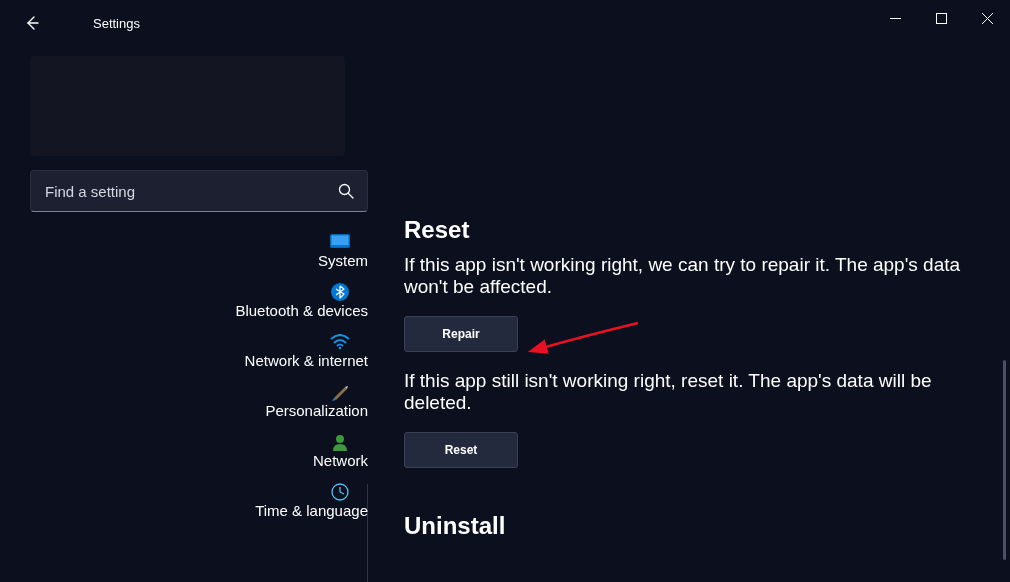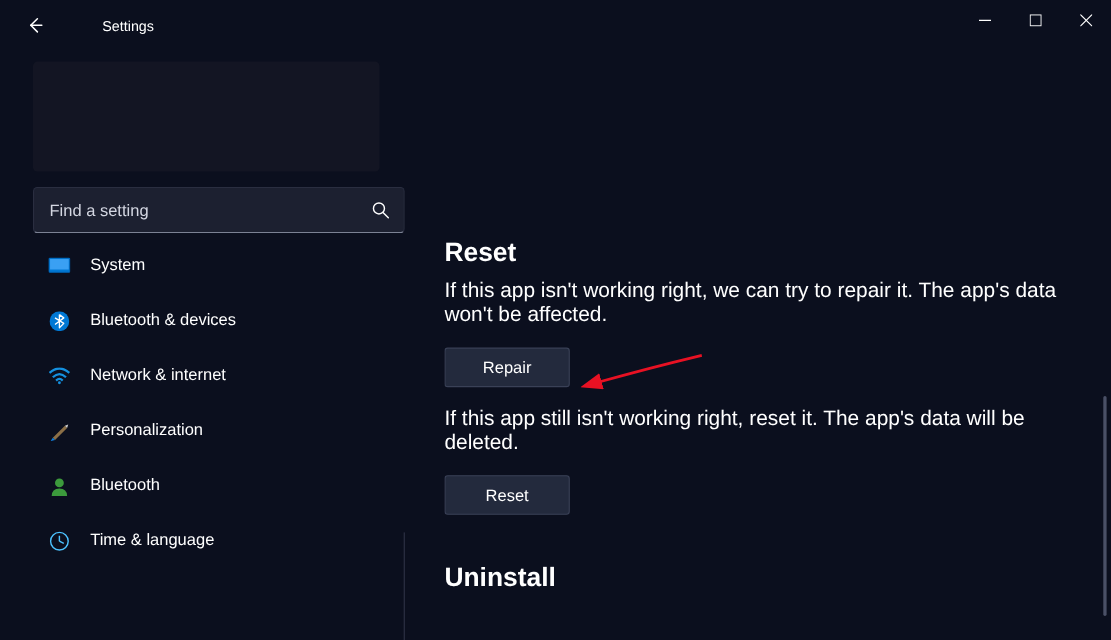--- a/index.html
+++ b/index.html
@@ -14,32 +14,32 @@
 
   
   .left-col { position:absolute; left:14px; top:46px; width:370px; bottom:0; }
   .profile-block { margin:10px 16px 14px 16px; width:315px; height:100px; background:#131523; border-radius:4px; }
   .search-wrap { margin:0 16px 20px 16px; position:relative; }
   .search { width:100%; height:42px; background:#1c2030; border:1px solid #2a2e40; border-bottom:1px solid #7c8294; border-radius:4px; color:#fff; font-size:15px; padding:0 40px 0 14px; outline:none; }
   .search::placeholder { color:#d4d7e2; }
   .search-icon { position:absolute; right:14px; top:50%; transform:translateY(-50%); }
 
   .nav { margin:0 16px; position:relative; }
-  .nav-item { display:flex; align-items:flex-start; height:40px; border-radius:4px; padding-left:14px; cursor:pointer; margin-bottom:10px; position:relative; }
+  .nav-item { display:flex; align-items:flex-end; height:40px; border-radius:4px; padding-left:14px; cursor:pointer; margin-bottom:10px; position:relative;flex-direction:column; }
   .nav-item.selected { background:#232a3d; }
   .nav-item.selected::before { content:""; position:absolute; left:0; top:10px; bottom:10px; width:3px; background:#4cc2ff; border-radius:2px; }
   .nav-icon { width:20px; height:20px; margin-right:18px; display:flex; align-items:center; justify-content:center; }
   .nav-label { font-size:15px; color:#fff; }
   .side-divider { position:absolute; top:252px; right:0; width:1px; height:198px; background:#2e3348; }
 
   
   .main { position:absolute; left:404px; right:0; top:0; bottom:0; overflow:hidden; }
   .section-title { font-size:24px; font-weight:600; margin-top:216px; margin-bottom:10px; }
   .desc { font-size:19px; line-height:22px; max-width:560px; margin-bottom:18px; }
-  .action-btn { display:inline-flex; align-items:center; justify-content:center; width:114px; height:36px; background:#232a3d; border:1px solid #3a4157; border-radius:3px; color:#fff; font-size:15px; cursor:pointer; }
+  .action-btn { display:inline-flex; align-items:center; justify-content:center; width:114px; height:36px; background:#232a3d; border:1px solid #3a4157; border-radius:3px; color:#fff; font-size:12px; cursor:pointer;font-weight:bold; }
   .gap { height:18px; }
   .uninstall-title { font-size:24px; font-weight:600; margin-top:44px; }
 
   
   .arrow-svg { position:absolute; left:528px; top:315px; pointer-events:none; }
 
   
   .scroll-hint { position:absolute; right:4px; top:360px; width:3px; height:200px; background:#4a5066; border-radius:2px; }
 
   
@@ -136,21 +136,21 @@
     </div>
 
 
     <div class="nav-item">
       <span class="nav-icon">
         <svg width="18" height="18" viewBox="0 0 18 18">
             <circle cx="9" cy="6" r="4" fill="#3c9a3c"></circle>
             <path d="M2 18 Q2 11 9 11 Q16 11 16 18 Z" fill="#3c9a3c"></path>
           </svg>
       </span>
-      <span class="nav-label">Bluetooth</span>
+      <span class="nav-label">Network</span>
     </div>
 
     <div class="nav-item">
       <span class="nav-icon">
         <svg width="18" height="18" viewBox="0 0 18 18">
             <circle cx="9" cy="9" r="8" stroke="#4cc2ff" stroke-width="1.3" fill="none"></circle>
             <line x1="9" y1="4" x2="9" y2="9" stroke="#4cc2ff" stroke-width="1.3"></line>
             <line x1="9" y1="9" x2="13" y2="11" stroke="#4cc2ff" stroke-width="1.3"></line>
           </svg>
       </span>

